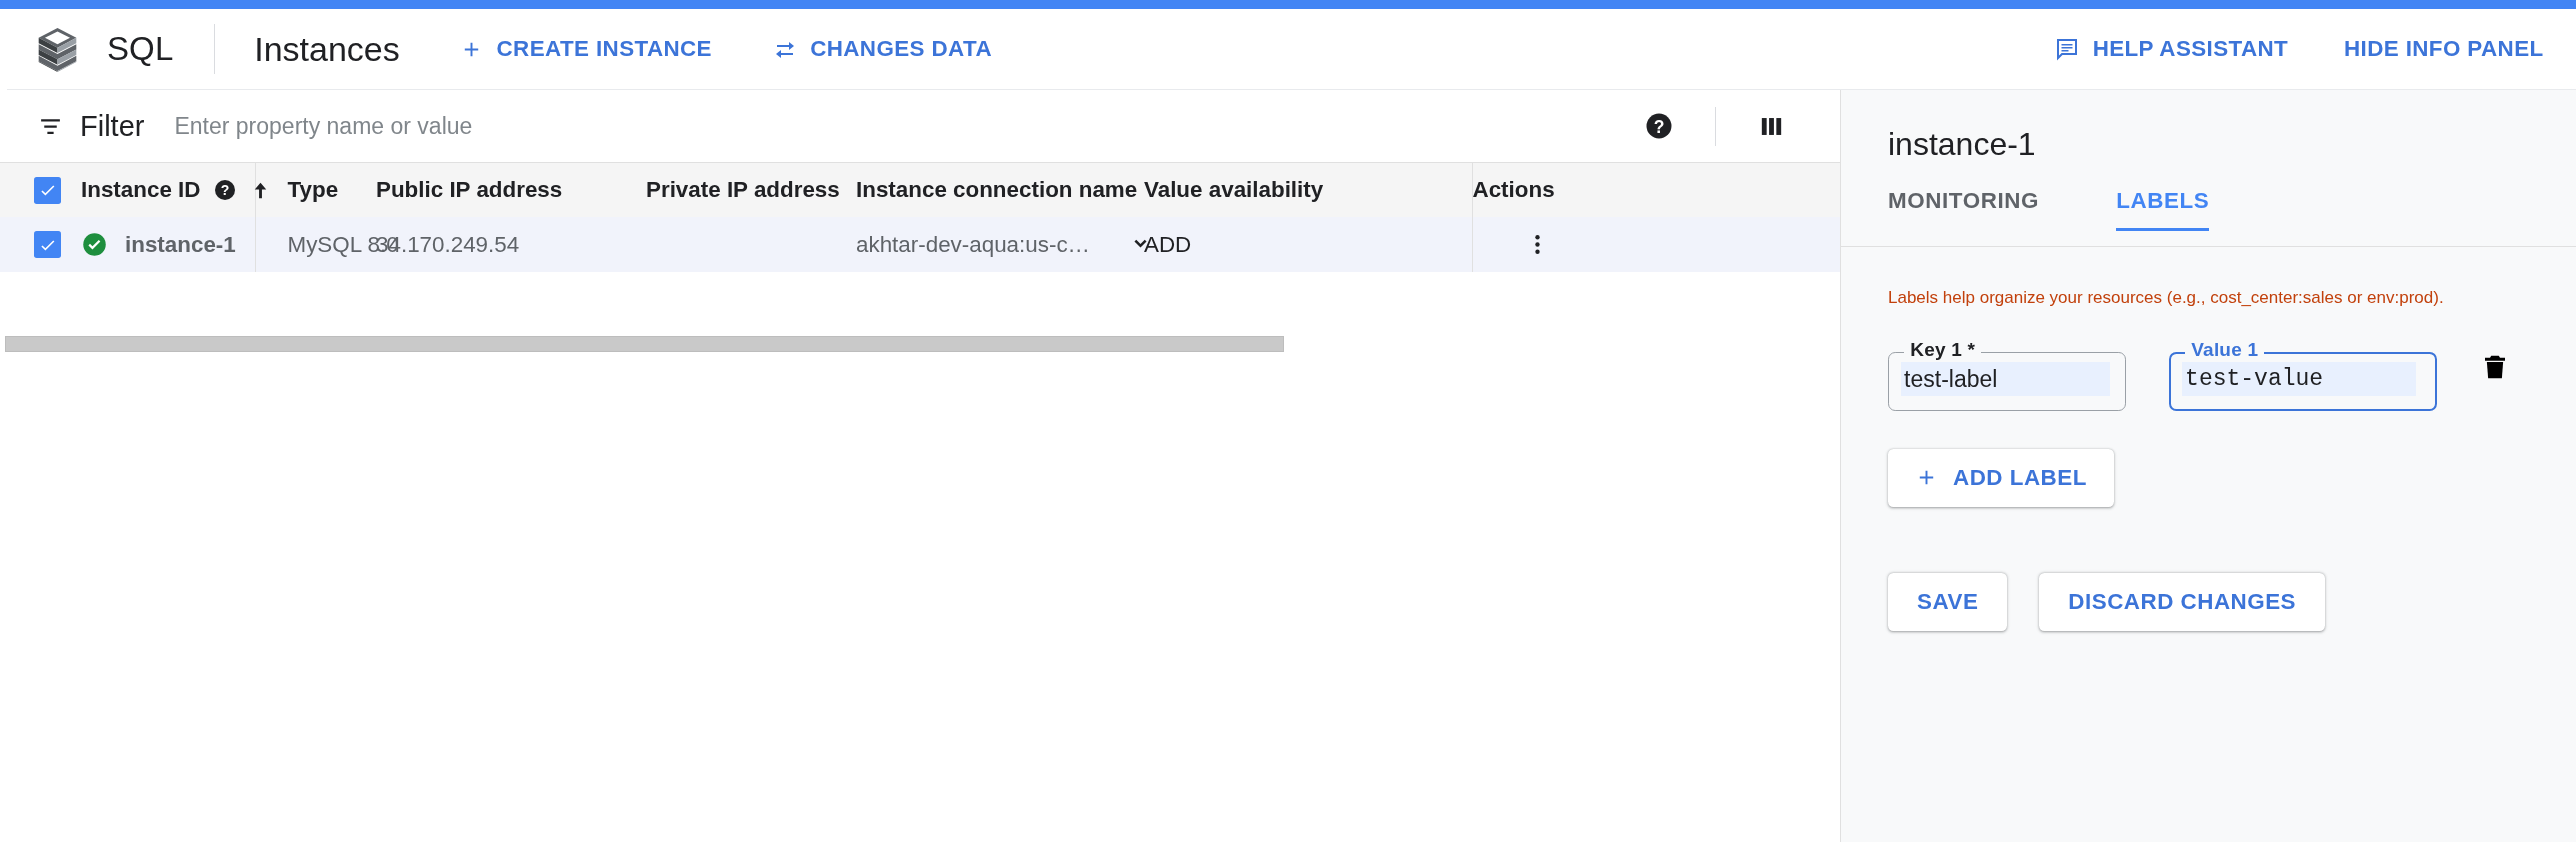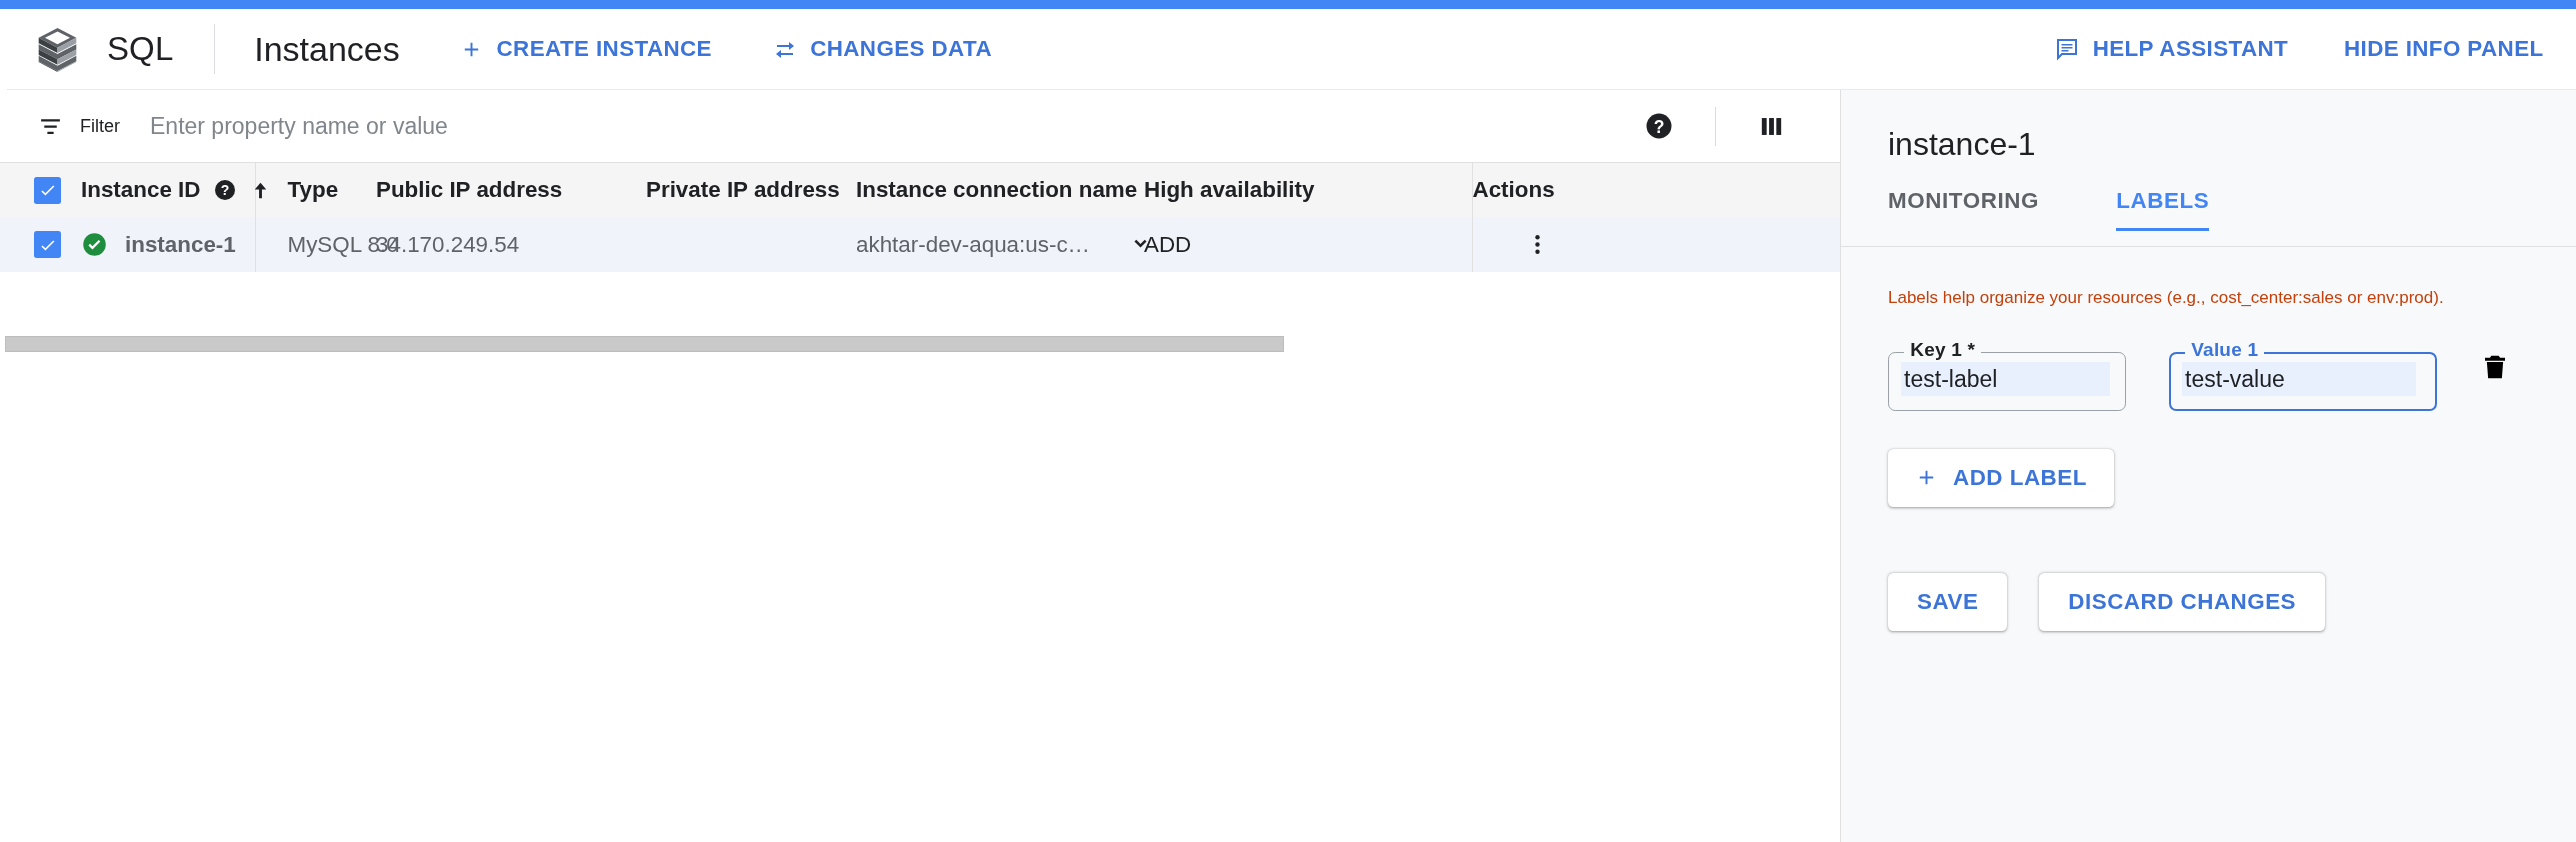--- a/index.html
+++ b/index.html
@@ -42,21 +42,21 @@
   .content {
     position:absolute; top:90px; left:0; width:1840px; height:752px; background:#fff;
   }
 
   
   .filter-bar {
     position:relative; height:73px; display:flex; align-items:center;
     border-bottom:0.9px solid #e0e0e0;
   }
   .filter-icon-box { margin-left:38px; display:flex; align-items:center; }
-  .filter-label { font-size:18px; color:#202124; margin-left:17px; font-weight:400; }
+  .filter-label { font-size:29px; color:#202124; margin-left:17px; font-weight:400; }
   .filter-input {
     border:none; outline:none; background:transparent; margin-left:30px;
     font-size:23px; color:#202124; font-family:"Liberation Sans", sans-serif;
     width:1342px; height:36px;
   }
   .filter-input::placeholder { color:#80868b; }
   .filter-right { margin-left:auto; display:flex; align-items:center; margin-right:54px; }
   .help-circle { cursor:pointer; display:flex; align-items:center; }
   .fb-divider { width:0.9px; height:39px; background:#dadce0; margin:0 41px; }
   .col-icon { cursor:pointer; display:flex; align-items:center; }
@@ -132,21 +132,21 @@
   .mdc-field.idle .flabel { color:#202124; font-weight:700; }
   .mdc-field.focused .flabel { color:#3c74d8; font-weight:700; }
   .mdc-field input {
     position:absolute; left:12.5px; top:10.7px; height:34px; border:none; outline:none;
     background:#e8f0fe; font-size:23px; color:#202124;
     font-family:"Liberation Sans", sans-serif; padding:0 3.6px;
   }
   .field-key { width:238px; }
   .field-key input { width:209px; }
   .field-val { width:268px; margin-left:43px;border-radius:15px; }
-  .field-val input { width:234px; }
+  .field-val input { width:234px;font-family:Liberation Mono, monospace; }
   .trash-btn { margin-left:43px; cursor:pointer; display:flex; align-items:center; }
 
   .add-label-btn {
     margin-left:47px; margin-top:38px; display:inline-flex; align-items:center; gap:15px;
     background:#fff; border:none; border-radius:5.4px; padding:16px 27px;
     box-shadow:0 0.9px 1.8px rgba(60,64,67,.3), 0 0.9px 2.7px 0.9px rgba(60,64,67,.15);
     color:#3c74d8; font-size:22.4px; font-weight:600; letter-spacing:0.5px;
     cursor:pointer; font-family:"Liberation Sans", sans-serif;
   }
 
@@ -292,21 +292,21 @@
               <span>Private IP address</span>
             </div>
           </th>
           <th class="c-conn">
             <div class="th-inner" style="padding-left:77px;">
               <span>Instance connection name</span>
             </div>
           </th>
           <th class="c-ha">
             <div class="th-inner" style="padding-left:106px;">
-              <span>High availability</span>
+              <span>Value availability</span>
             </div>
           </th>
           <th class="c-act th-actions">
             <span>Actions</span>
           </th>
         </tr>
       </thead>
       <tbody>
         <tr>
           <td>

